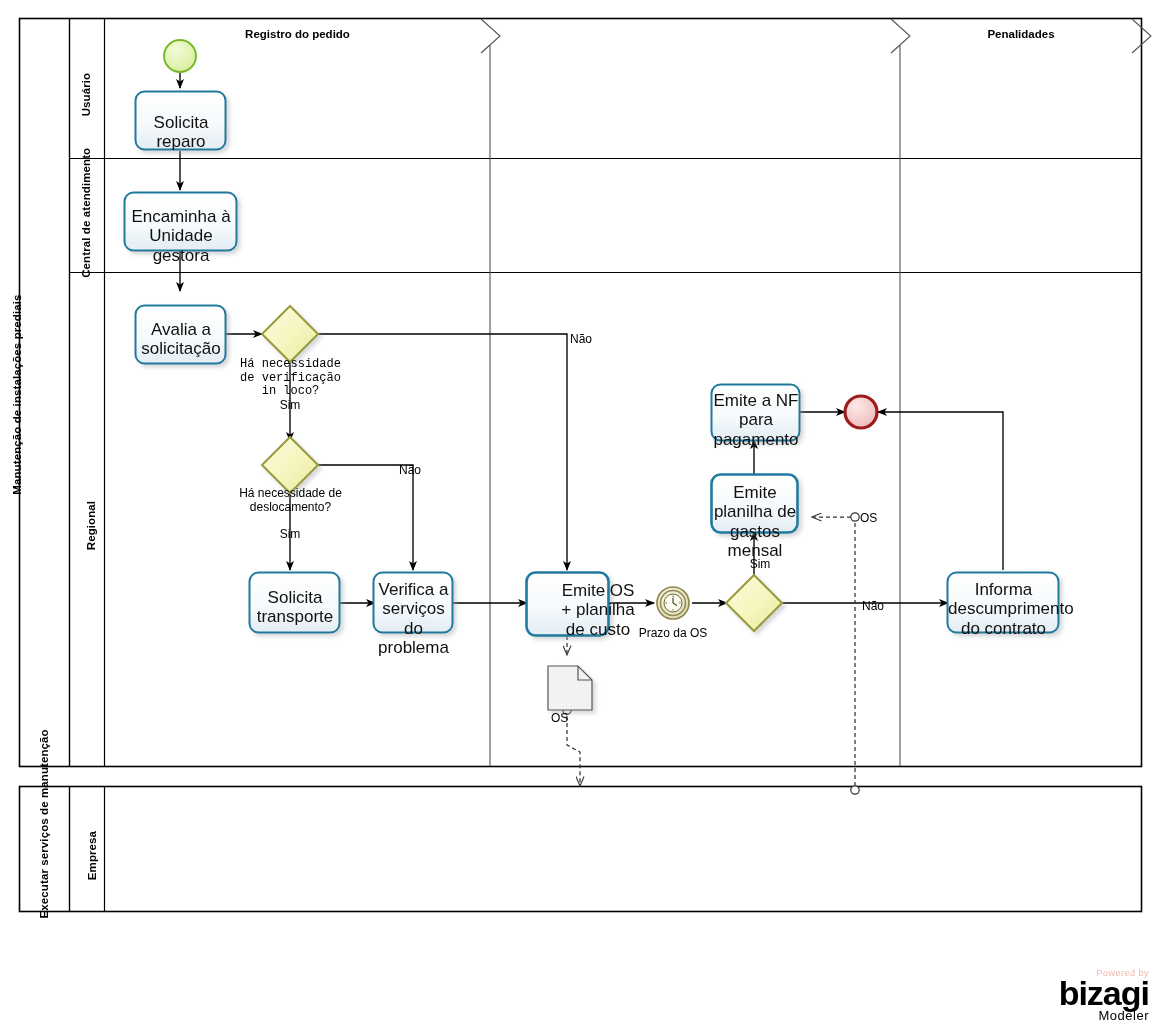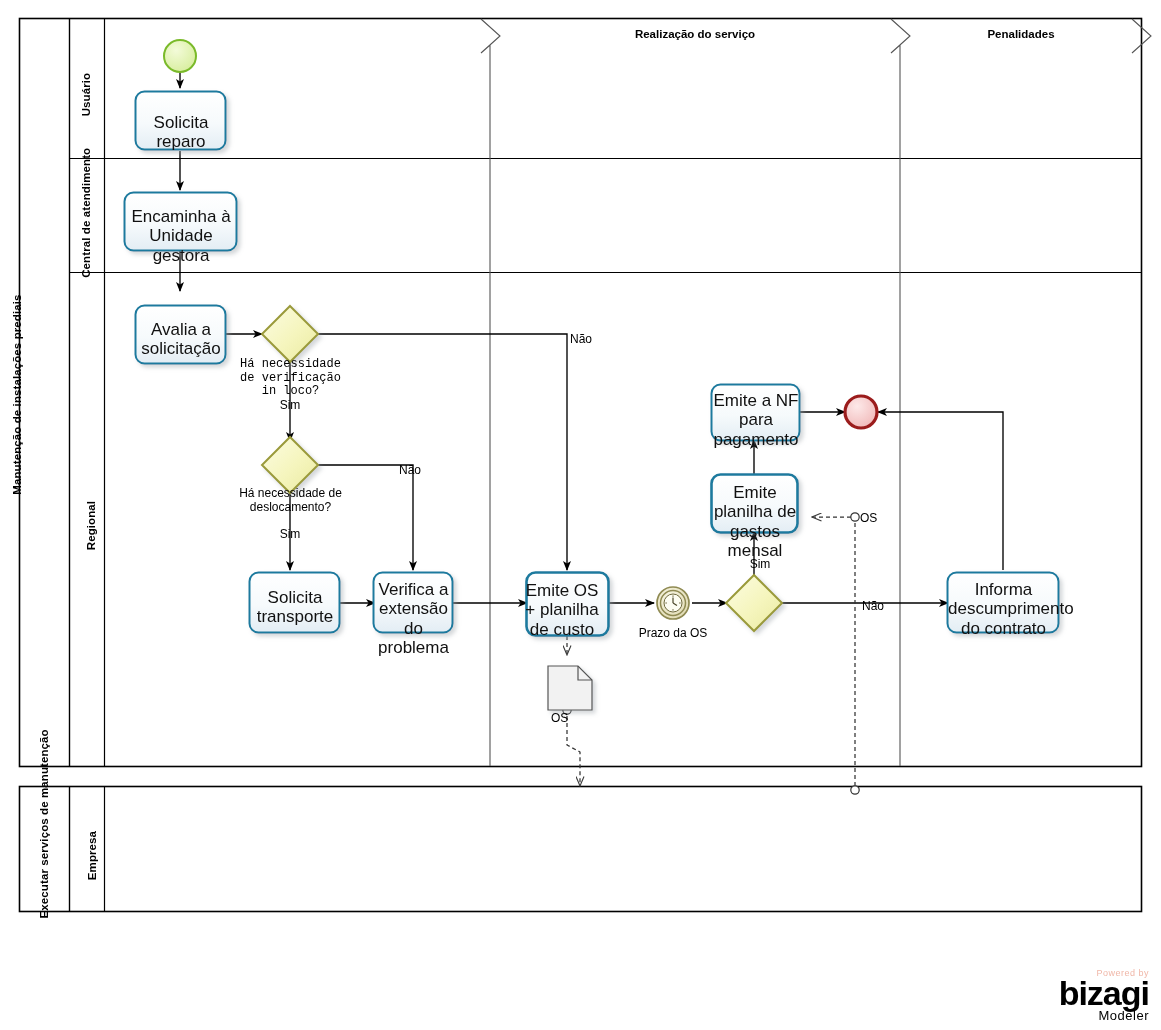--- a/index.html
+++ b/index.html
@@ -187,29 +187,29 @@
   <div class="txt lane-title vert" style="left:17px;top:88px;width:140px;">Usuário</div>
 
   <div class="txt lane-title vert" style="left:32px;top:216px;width:110px;line-height:1.18;">Central de atendimento</div>
 
   <div class="txt lane-title vert" style="left:37px;top:519px;width:110px;">Regional</div>
 
   <div class="txt lane-title vert" style="left:-18px;top:849px;width:125px;line-height:1.2;">Executar serviços de manutenção</div>
 
   <div class="txt lane-title vert" style="left:43px;top:849px;width:100px;">Empresa</div>
 
-  <div class="txt phase-title" style="left:490px;top:28px;width:410px;">Realização do serviço</div>
+  <div class="txt phase-title" style="left:105px;top:28px;width:385px;">Registro do pedido</div>
   <div class="txt phase-title" style="left:900px;top:28px;width:242px;">Penalidades</div>
 
   <div class="txt task-label" style="left:136px;top:113px;width:90px;">Solicita reparo</div>
   <div class="txt task-label" style="left:125px;top:207px;width:112px;">Encaminha à Unidade gestora</div>
   <div class="txt task-label" style="left:136px;top:320px;width:90px;">Avalia a solicitação</div>
   <div class="txt task-label" style="left:250px;top:588px;width:90px;">Solicita transporte</div>
-  <div class="txt task-label" style="left:374px;top:580px;width:79px;">Verifica a extensão do problema</div>
-  <div class="txt task-label" style="left:521px;top:581px;width:82px;">Emite OS + planilha de custo</div>
+  <div class="txt task-label" style="left:374px;top:580px;width:79px;">Verifica a serviços do problema</div>
+  <div class="txt task-label" style="left:557px;top:581px;width:82px;">Emite OS + planilha de custo</div>
   <div class="txt task-label" style="left:712px;top:483px;width:86px;">Emite planilha de gastos mensal</div>
   <div class="txt task-label" style="left:712px;top:391px;width:88px;">Emite a NF para pagamento</div>
   <div class="txt task-label" style="left:948px;top:580px;width:111px;">Informa descumprimento do contrato</div>
 
   <div class="txt small-label" style="left:234px;top:358px;width:113px;font-family:Liberation Mono, monospace;">Há necessidade de verificação in loco?</div>
   <div class="txt small-label" style="left:234px;top:487px;width:113px;">Há necessidade de deslocamento?</div>
 
   <div class="txt small-label" style="left:637px;top:627px;width:72px;">Prazo da OS</div>
 
   <div class="txt small-label" style="left:570px;top:333px;width:36px;text-align:left;">Não</div>

